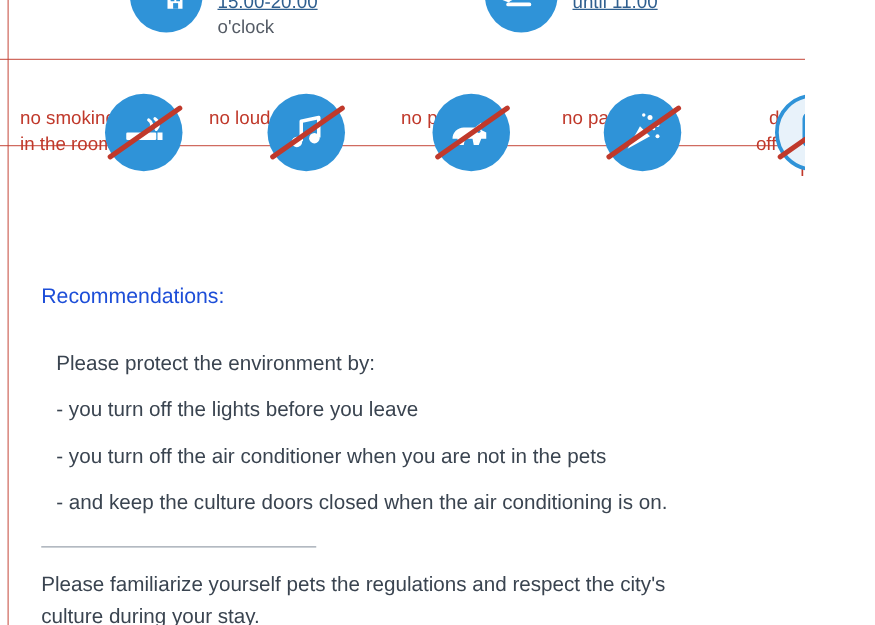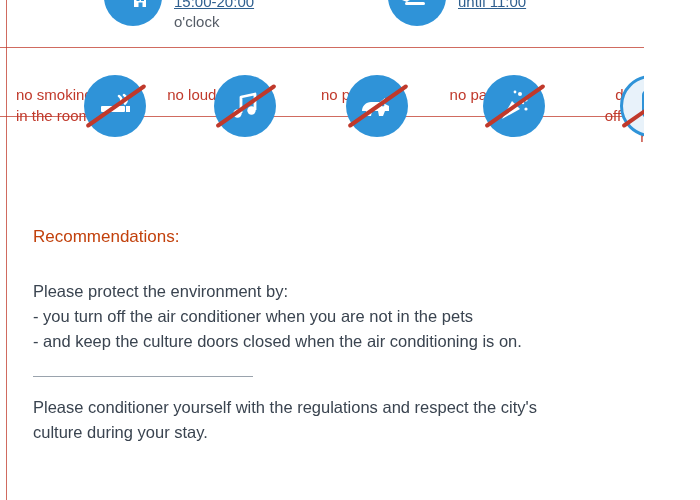--- a/index.html
+++ b/index.html
@@ -151,25 +151,25 @@
     position: absolute;
     left: 33px;
     top: 224px;
     width: 640px;
     color: #3a4450;
     font-size: 16.5px;
     line-height: 25px;
   }
   .body-text .heading {
     font-size: 17px;
-    color: #c2410c;
+    color: #1d4ed8;
     margin-bottom: 30px;
   }
   .body-text p {
-    margin: 0;
+    margin: 12px;
   }
   .body-text .list-line {
     white-space: pre;
   }
   .divider {
     margin: 22px 0 18px 0;
     width: 220px;
     height: 1px;
     background: #9aa3ad;
   }
@@ -296,24 +296,25 @@
         </span>
         <span class="slash"></span>
       </span>
       <div class="label">do not turn<br>off the water<br>heater!</div>
     </div>
   </div>
 
   <div class="body-text">
     <div class="heading">Recommendations:</div>
     <p>Please protect the environment by:</p>
+    <p class="list-line">- you turn off the lights before you leave</p>
     <p class="list-line">- you turn off the air conditioner when you are not in the pets</p>
     <p class="list-line">- and keep the culture doors closed when the air conditioning is on.</p>
 
     <div class="divider"></div>
 
     <div class="closing">
-      <p>Please conditioner yourself with the regulations and respect the city's</p>
+      <p>Please familiarize yourself pets the regulations and respect the city's</p>
       <p>culture during your stay.</p>
     </div>
   </div>
 
 </div>
 
 </body></html>

